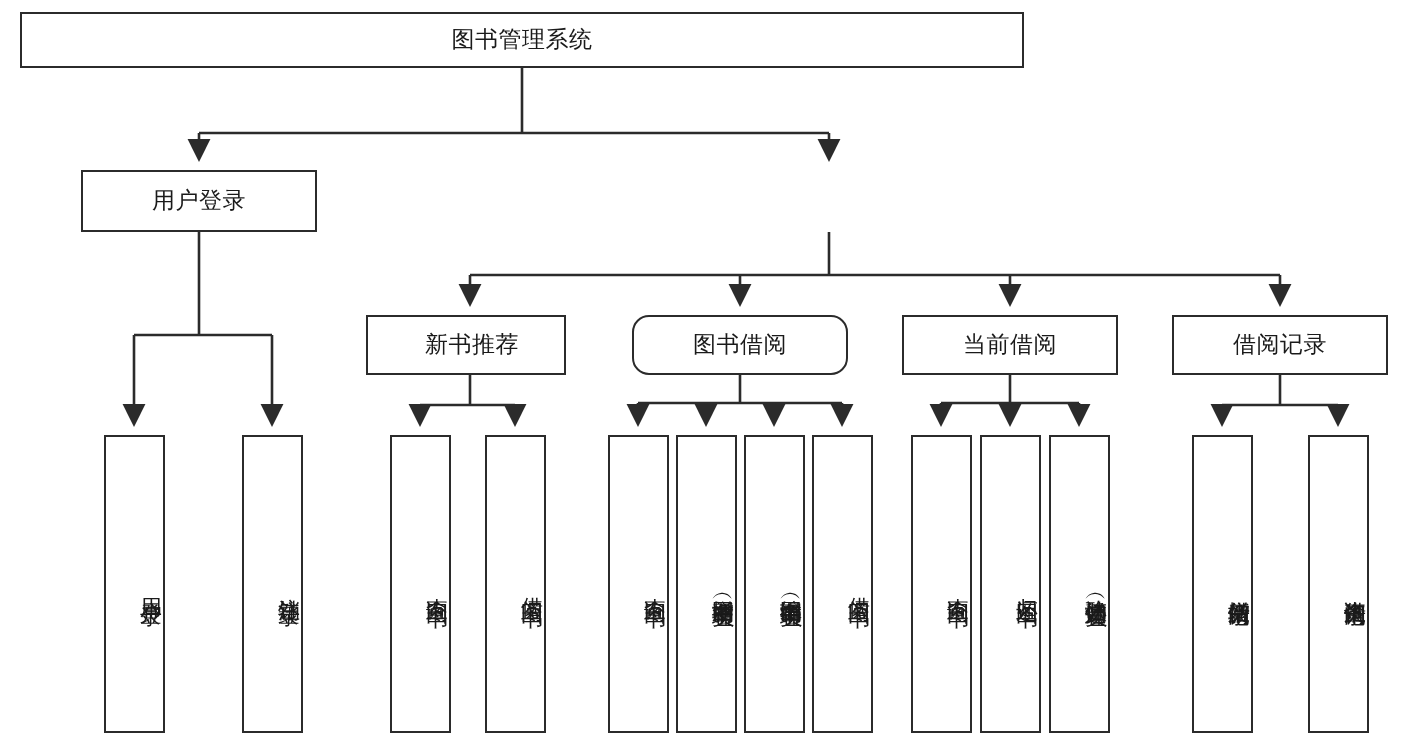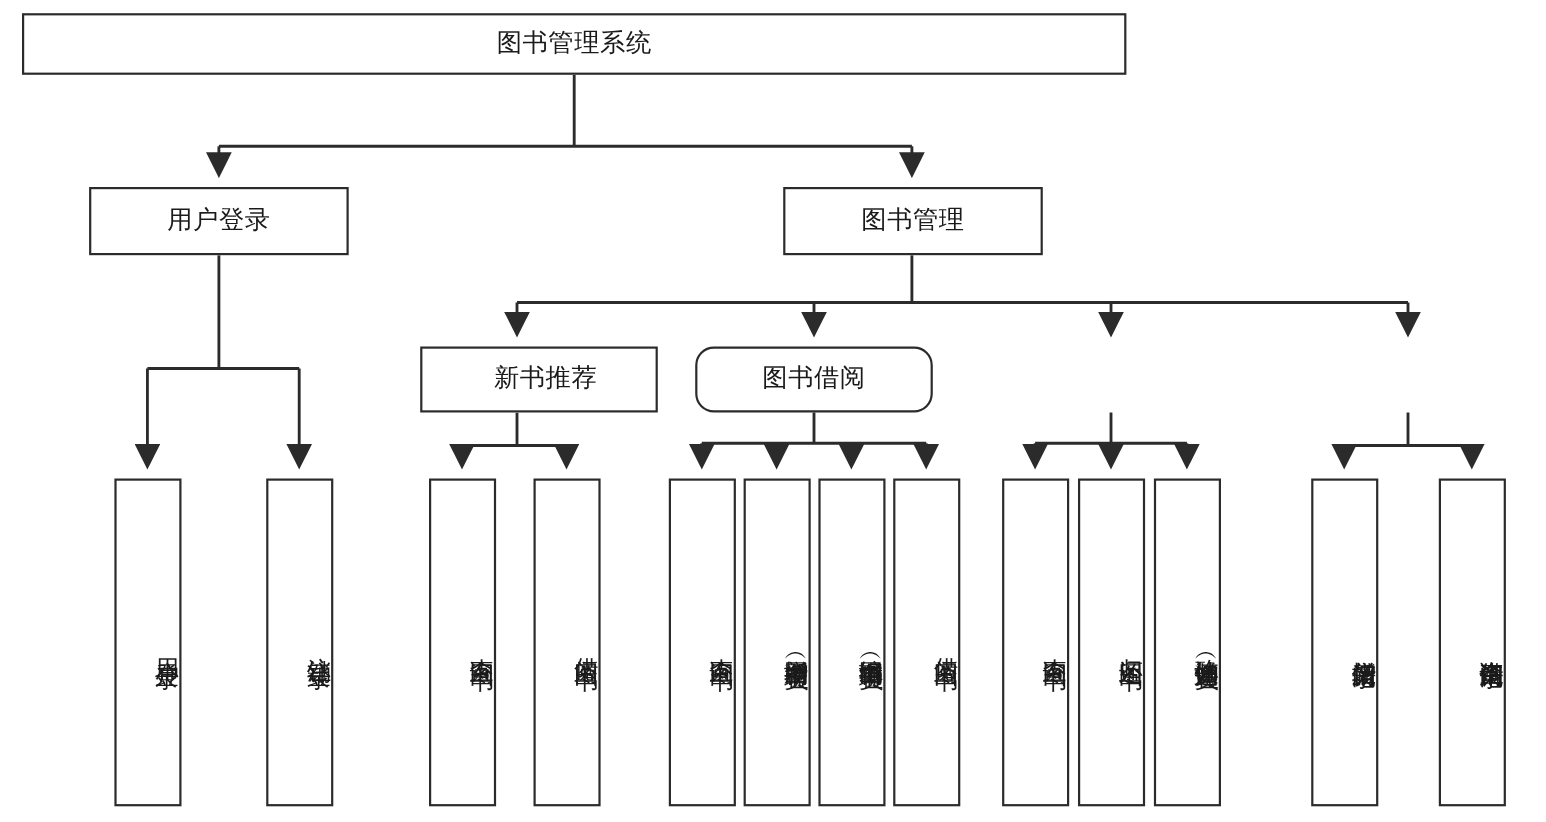--- a/index.html
+++ b/index.html
@@ -128,29 +128,32 @@
     </g>
   </svg>
 
   <div class="node h root" style="left:20px; top:12px; width:1004px; height:56px;">
     <span class="lbl">图书管理系统</span>
   </div>
 
   <div class="node h" style="left:81px; top:170px; width:236px; height:62px;">
     <span class="lbl">用户登录</span>
   </div>
-  <div class="node h" style="left:712px; top:170px; width:236px; height:62px;">
-    <span class="lbl">图书管理</span>
-  </div>
 
-  <div class="node h" style="left:382px; top:315px; width:216px; height:60px;padding-left:12px;">
+  <div class="node h" style="left:366px; top:315px; width:200px; height:60px;padding-left:12px;">
     <span class="lbl">新书推荐</span>
   </div>
   <div class="node h" style="left:632px; top:315px; width:216px; height:60px;border-radius:17px;">
     <span class="lbl">图书借阅</span>
+  </div>
+  <div class="node h" style="left:902px; top:315px; width:216px; height:60px;">
+    <span class="lbl">当前借阅</span>
+  </div>
+  <div class="node h" style="left:1172px; top:315px; width:216px; height:60px;">
+    <span class="lbl">借阅记录</span>
   </div>
 
   <div class="node v" style="left:104px; top:435px; width:61px; height:298px;">
     <span class="lbl">用户登录</span>
   </div>
   <div class="node v" style="left:242px; top:435px; width:61px; height:298px;">
     <span class="lbl">注销登录</span>
   </div>
 
   <div class="node v" style="left:390px; top:435px; width:61px; height:298px;">

